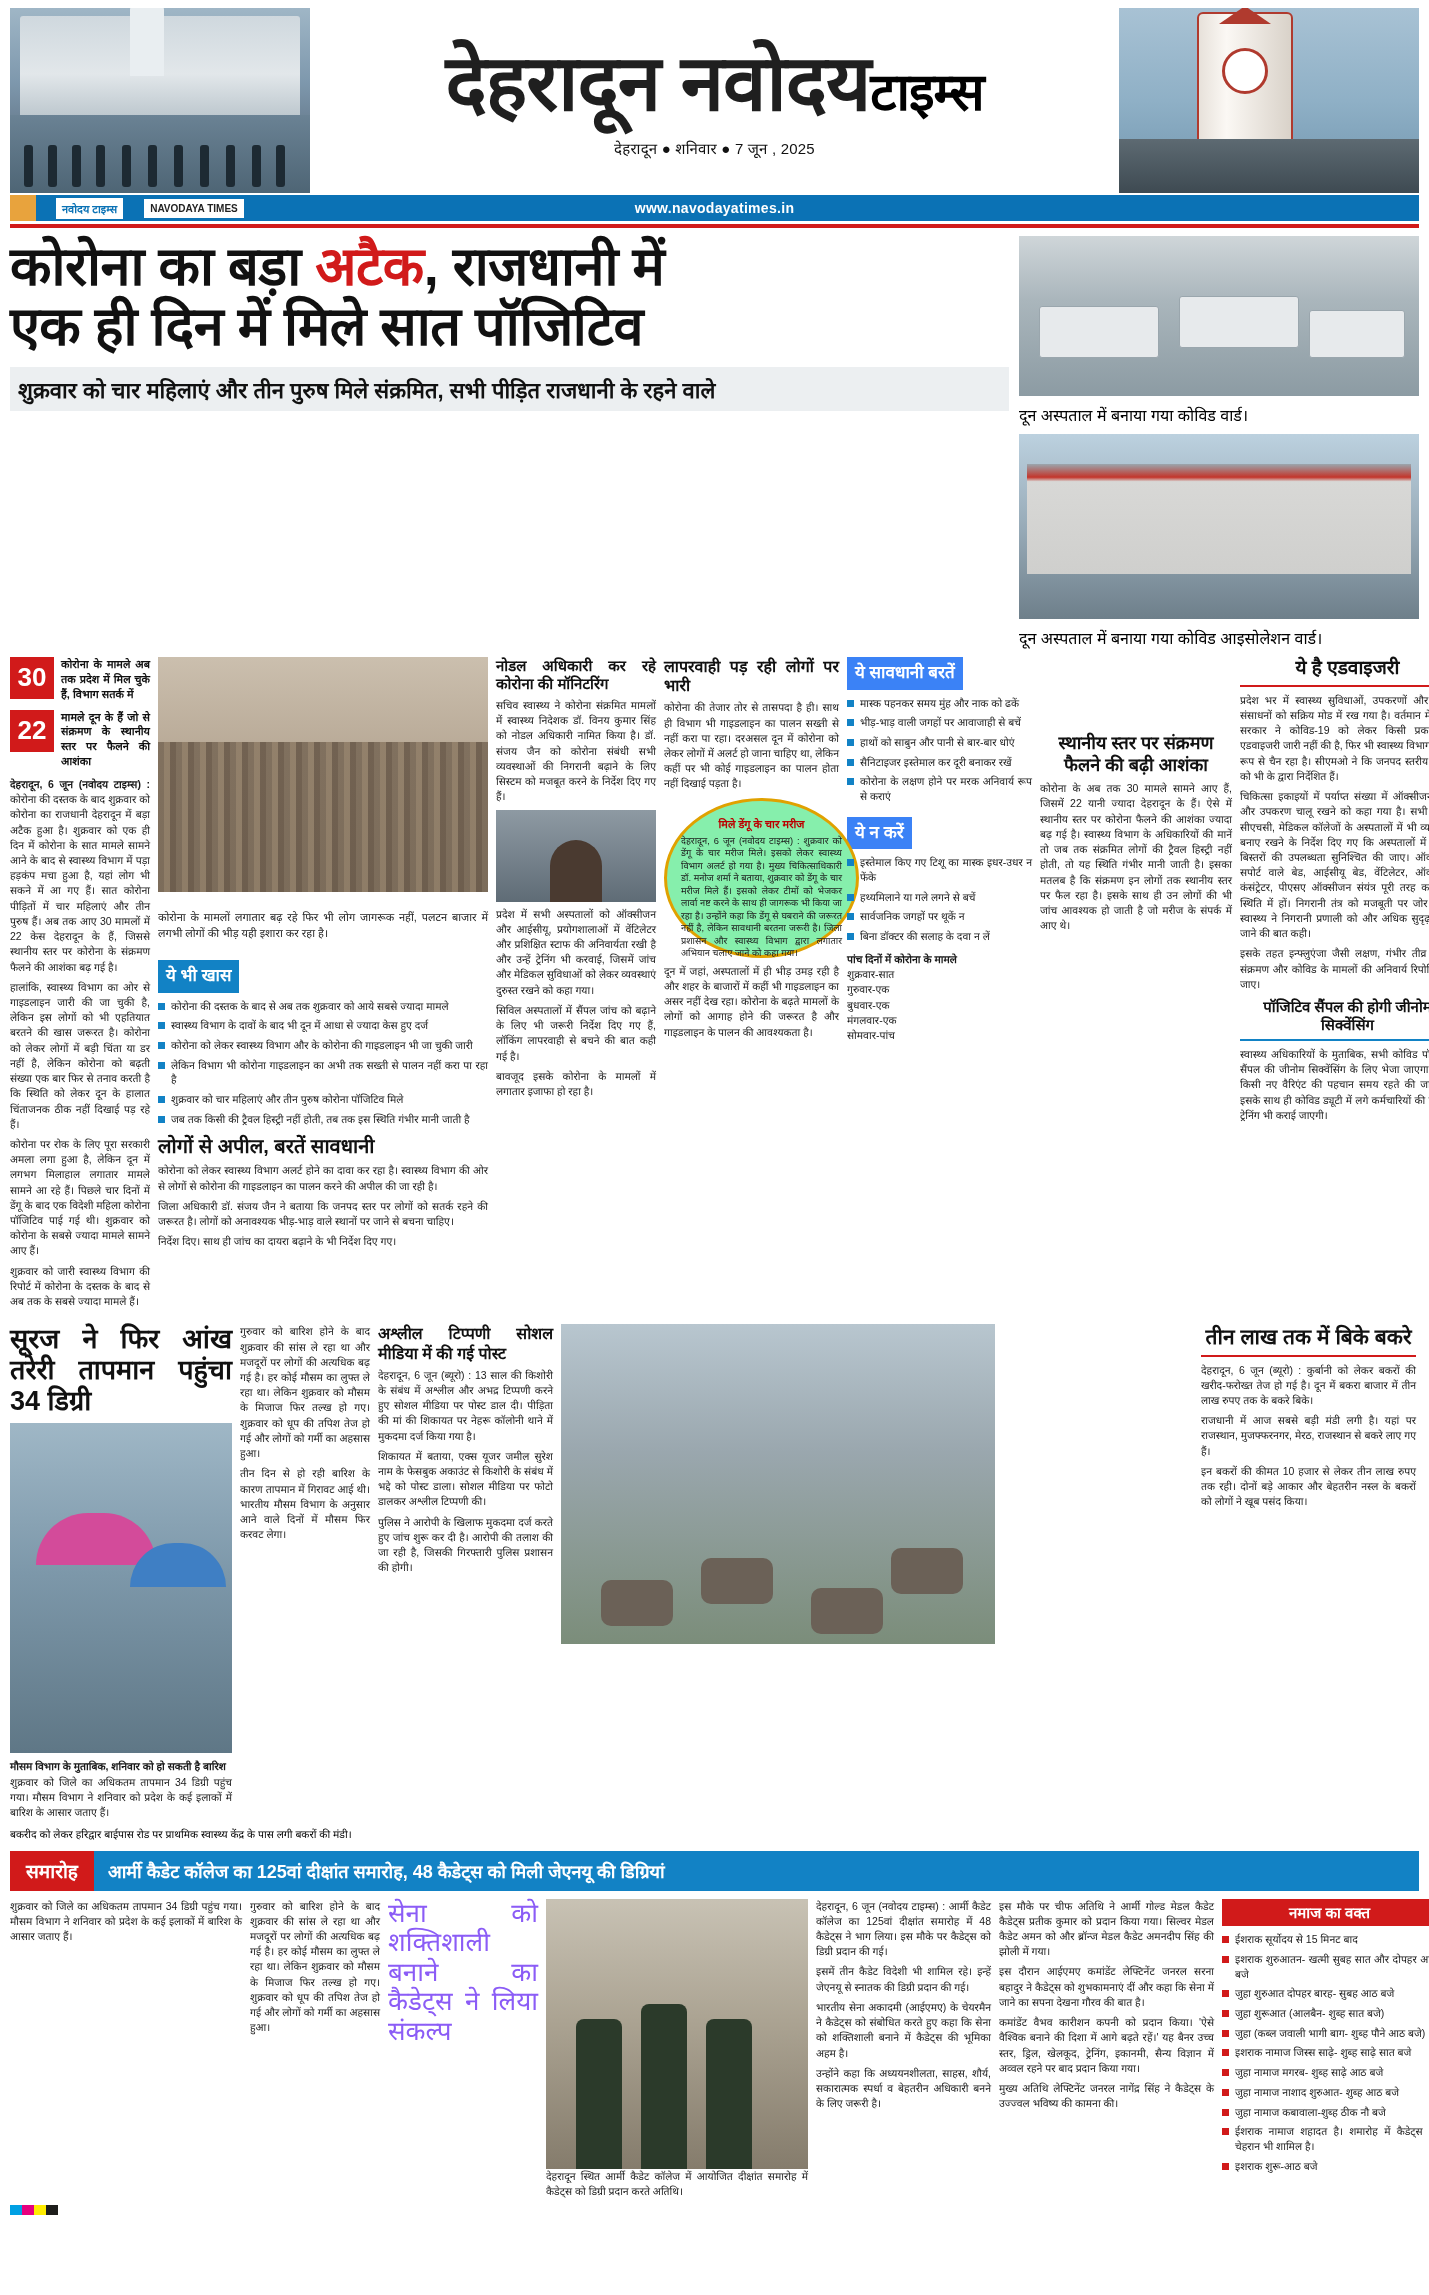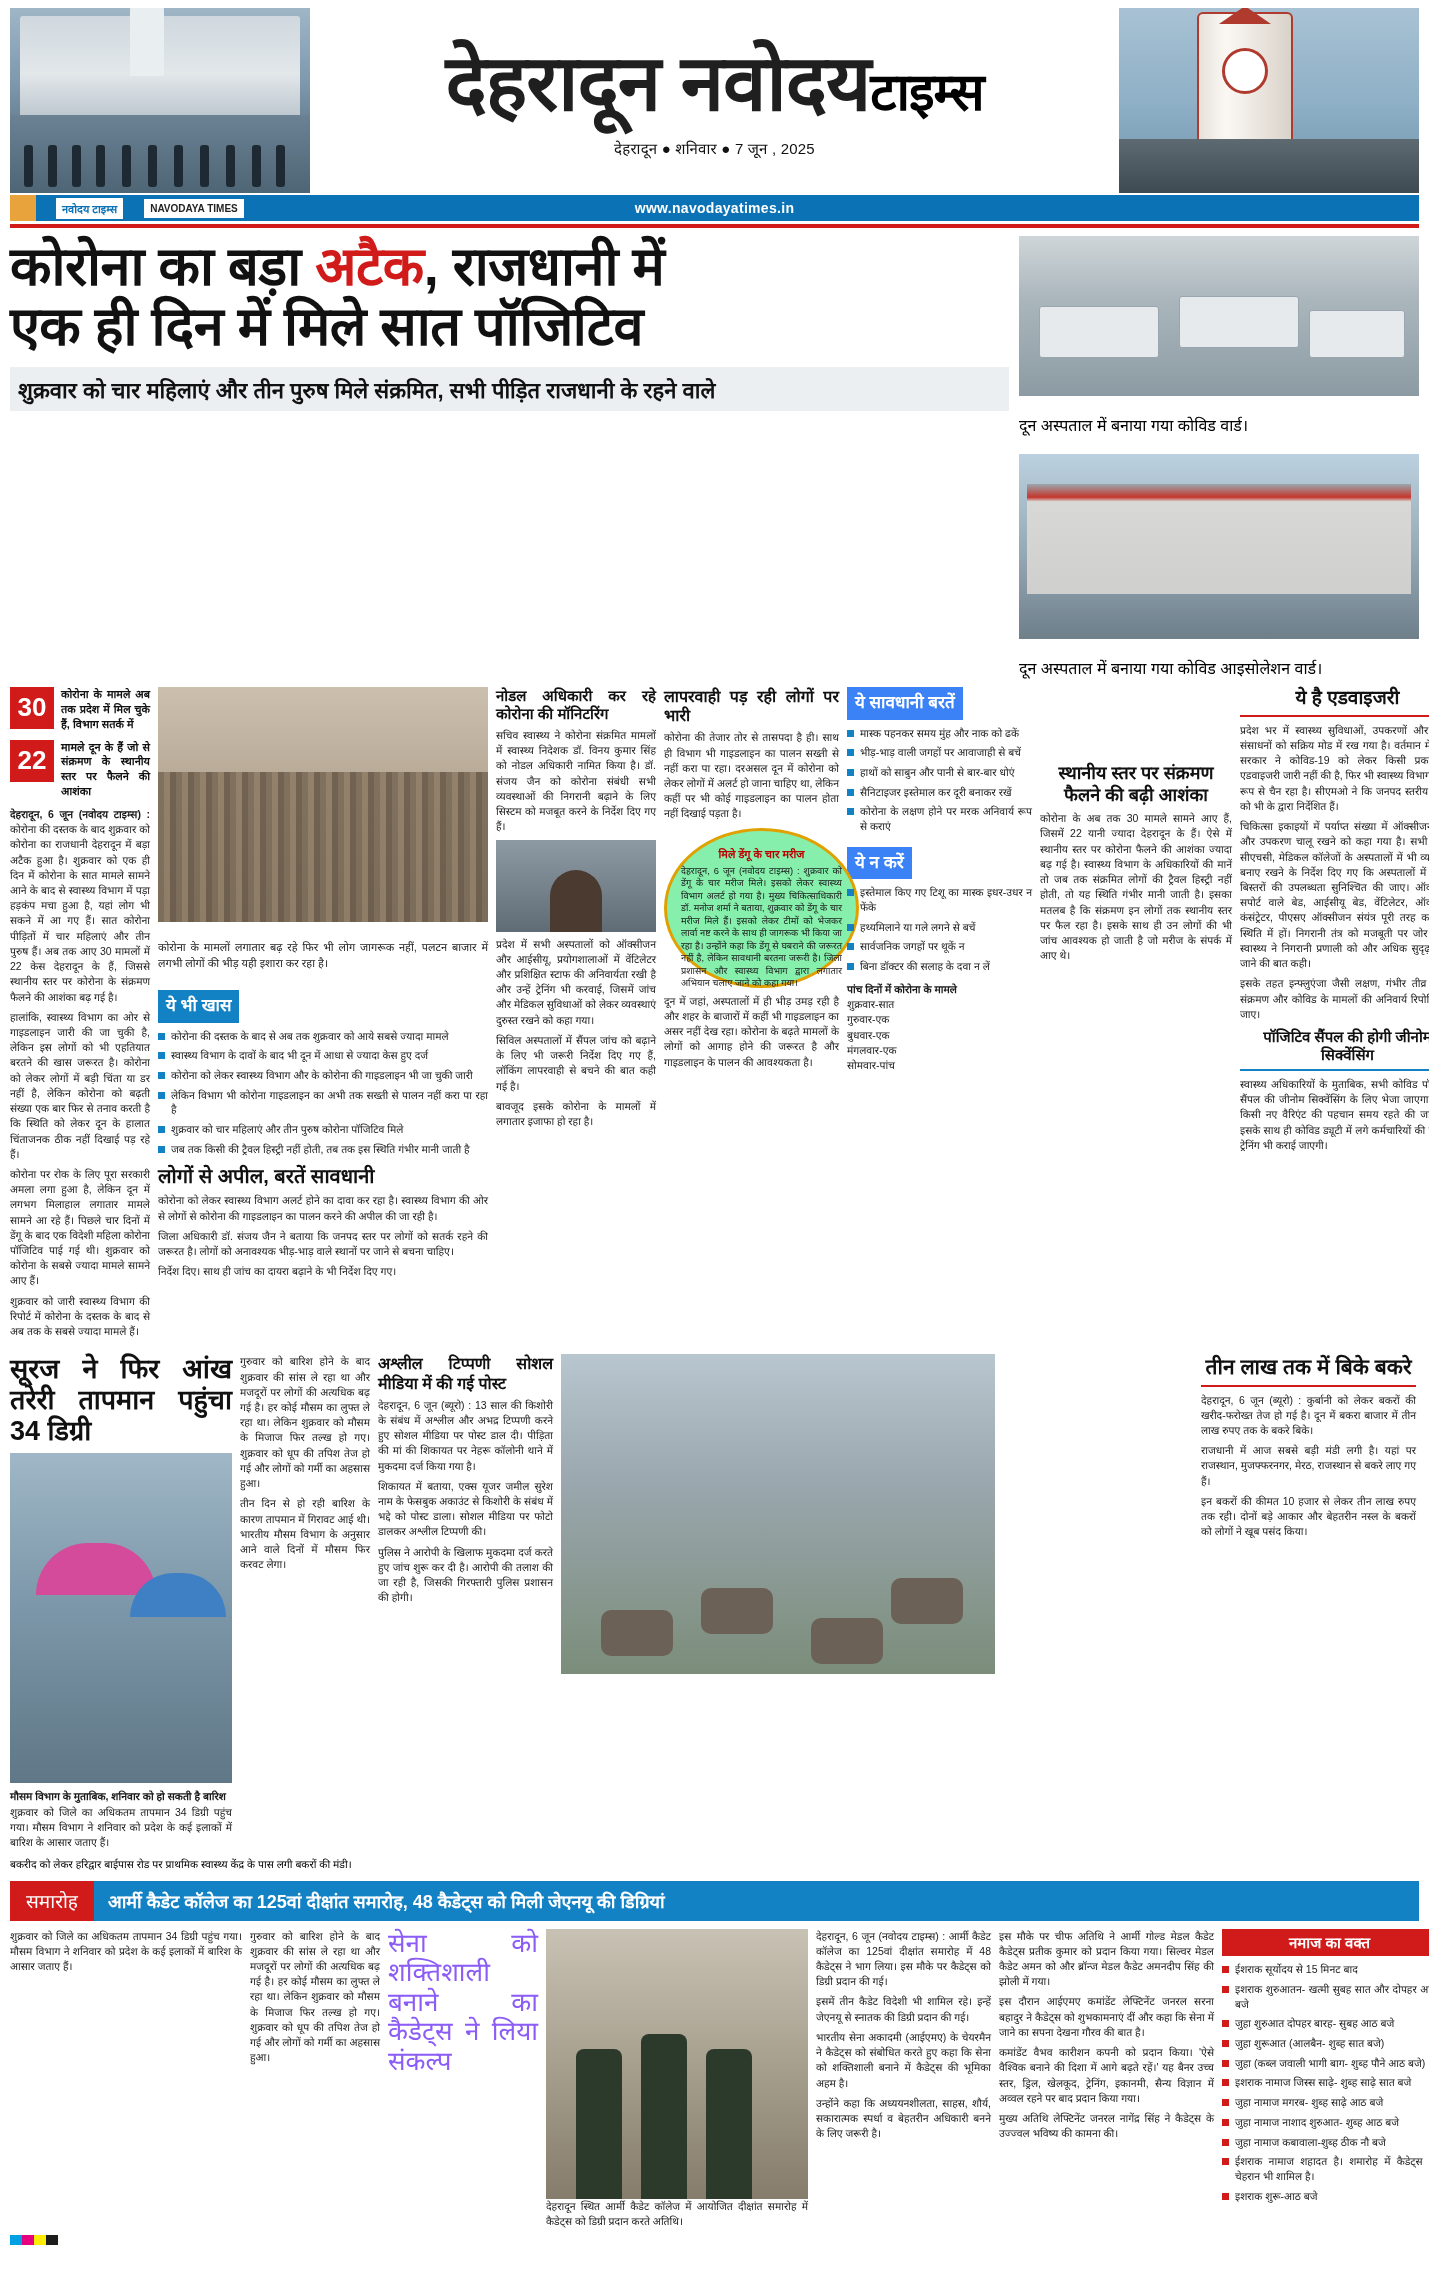--- a/index.html
+++ b/index.html
@@ -91,21 +91,21 @@
   
   .lead { display:flex; gap:10px; margin-top:8px; }
   .lead-left { flex:1; }
   .headline1 {
     font-size: 54px; line-height:1.12; font-weight:700; color:#111; letter-spacing:-.5px;
   }
   .headline1 .red { color:#d11a1a; }
   .subhead {
     margin-top:10px; background:#eceff1; padding:7px 8px; font-size:22px; font-weight:700; color:#111;
   }
-  .lead-right { width: 400px; display:flex; flex-direction:column; gap:18px; }
+  .lead-right { width: 400px; display:flex; flex-direction:column; gap:8px; }
   .photo { position:relative; overflow:hidden; background:#c9ced2; }
   .ph-ward { height:160px; background: linear-gradient(180deg,#cfd6d9 0%, #aab6bc 40%, #8c9ba3 100%); }
   .ph-ward .bed { position:absolute; background:#e7eaec; border:1px solid #9aa6ad; border-radius:3px; }
   .ph-iso { height:185px; background: linear-gradient(180deg,#bcd1df 0%, #94a7b4 55%, #6e7f8a 100%); }
   .ph-iso .shed { position:absolute; left:8px; top:30px; width:384px; height:110px; background:linear-gradient(180deg,#9aa6ad 0%, #c3352b 12%, #d8d8d6 16%, #cfcfcd 100%); }
 
   
   .grid {
     display:grid; grid-template-columns: 140px 330px 160px 175px 185px 192px 215px;
     gap: 8px; margin-top: 8px;
@@ -152,21 +152,21 @@
   .oval .ttl { text-align:center; font-weight:700; font-size:11px; color:#b00; margin-bottom:3px; }
 
   
   .mid { display:grid; grid-template-columns: 222px 130px 617px 190px 215px; gap:8px; margin-top:10px; }
   .mid .hl { font-size:27px; font-weight:700; line-height:1.15; color:#111; }
   .ph-umbrella { height: 330px; background: linear-gradient(180deg,#9fb7c6 0%, #7d98aa 45%, #5f7786 100%); position:relative; overflow:hidden; }
   .ph-umbrella .umb { position:absolute; width:120px;height:52px;border-radius:60px 60px 0 0; }
   .ph-goat { height: 320px; background: linear-gradient(180deg,#b8c6cf 0%, #9aa7ae 40%, #7b8d7a 100%); position:relative; overflow:hidden;}
   .ph-goat .goat { position:absolute; bottom:18px; width:72px;height:46px;background:#6b6157;border-radius:10px; }
   .ribbon { display:flex; align-items:stretch; margin-top:8px; }
-  .ribbon .tag { background:#d11a1a; color:#fff; font-weight:400; font-size:19px; padding:7px 16px; display:flex; align-items:center; }
+  .ribbon .tag { background:#d11a1a; color:#fff; font-weight:700; font-size:19px; padding:7px 16px; display:flex; align-items:center; }
   .ribbon .txt { background:#1282c5; color:#fff; font-weight:700; font-size:18px; padding:7px 14px; flex:1; display:flex; align-items:center; }
 
   
   .bottom { display:grid; grid-template-columns: 232px 130px 150px 262px 175px 215px 215px; gap:8px; margin-top:8px; }
   .bottom .hl2 { font-size:26px; font-weight:400; line-height:1.14; color:#8b5cf6; }
   .ph-cadets { height: 270px; background: linear-gradient(180deg,#c8c2b4 0%, #aba392 45%, #857c6c 100%); position:relative; overflow:hidden;}
   .ph-cadets .man { position:absolute; bottom:0; width:46px; height:150px; background:#2b3a2a; border-radius:8px 8px 0 0;}
   .namazhead { background:#d11a1a; color:#fff; font-size:15px; font-weight:700; text-align:center; padding:3px; }
 
   .footer-strip { height:10px; margin-top:6px; display:flex; }

